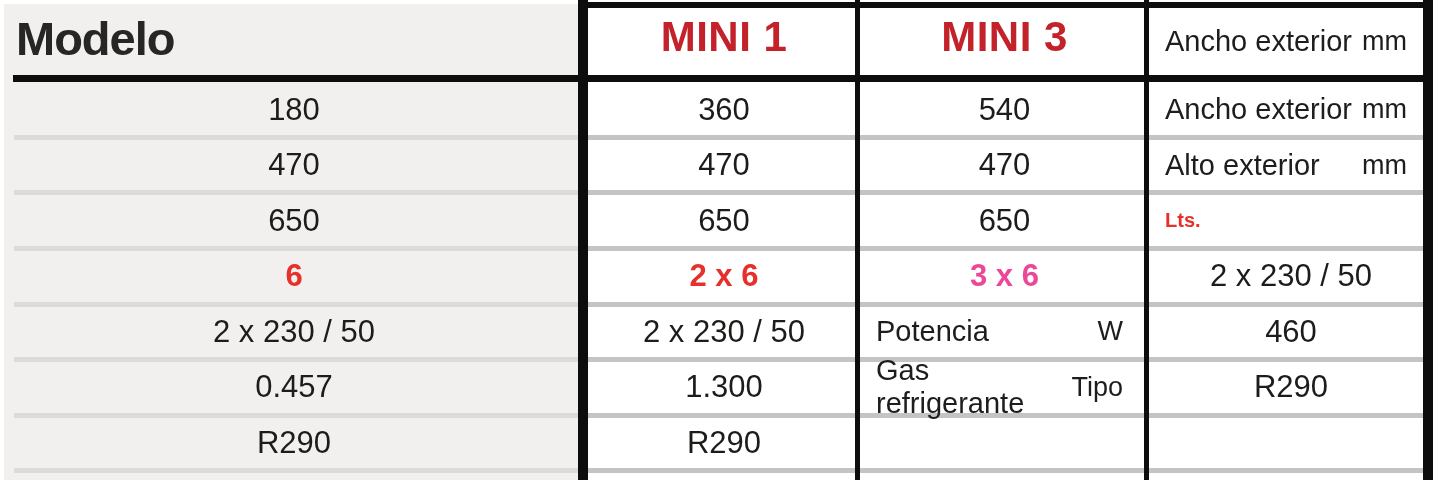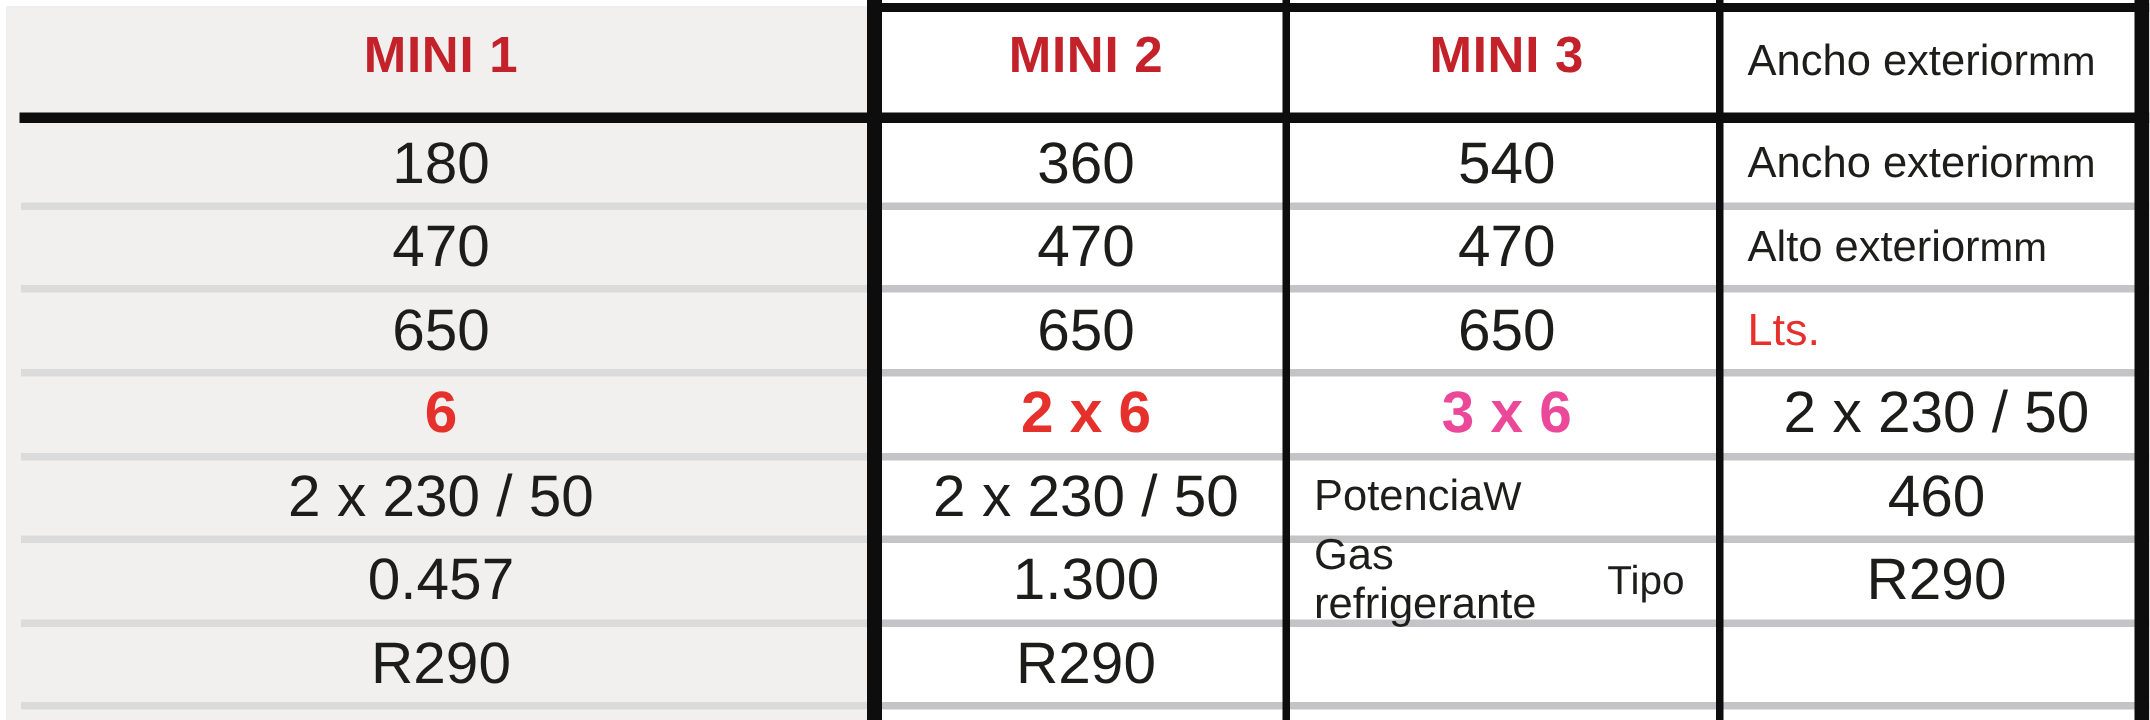--- a/index.html
+++ b/index.html
@@ -31,30 +31,30 @@
     grid-template-rows:82px repeat(7,55.5px);
   }
   .cell{display:flex;align-items:center;}
   .title-cell{padding-left:16px;}
   .title{
     font-size:47px;font-weight:bold;color:#262624;letter-spacing:-1px;
     transform:translateY(-3px);
   }
   .mini-h{
     justify-content:center;
-    font-size:34px;font-weight:bold;color:#c3222a;
+    font-size:42px;font-weight:bold;color:#c3222a;
     padding-bottom:8px;letter-spacing:0.5px;
   }
   .lab{
-    justify-content:flex-start;
+    justify-content:space-between;
     padding:0 26px 0 16px;
     font-size:29px;color:#1d1d1b;
   }
   .lab .unit{font-size:27px;color:#1d1d1b;}
-  .val{justify-content:center;font-size:39px;color:#1c1c1a;}
+  .val{justify-content:center;font-size:31px;color:#1c1c1a;}
 </style>
 </head>
 <body>
 
 <div class="stage">
 
   <div class="panel-left"></div>
 
   <div class="sep" style="top:135px">
       <span class="sep-l"></span>
@@ -87,22 +87,24 @@
 
   <div class="vline v1"></div>
   <div class="vline v2"></div>
   <div class="vline v3"></div>
   <div class="vline v4"></div>
   <div class="topline"></div>
   <div class="headline"></div>
 
   <div class="grid">
 
+    <div class="cell title-cell">
+      <span class="title">Modelo</span>
+    </div>
     <div class="cell mini-h">MINI 1</div>
-    <div class="cell mini-h">MINI 2</div>
     <div class="cell mini-h">MINI 3</div>
 
     <div class="cell lab">
       <span>Ancho exterior</span>
       <span class="unit">mm</span>
     </div>
     <div class="cell val">180</div>
     <div class="cell val">360</div>
     <div class="cell val">540</div>
 
@@ -116,21 +118,21 @@
 
     <div class="cell lab">
       <span>Alto exterior</span>
       <span class="unit">mm</span>
     </div>
     <div class="cell val">650</div>
     <div class="cell val">650</div>
     <div class="cell val">650</div>
 
     <div class="cell lab row-hl" style="display:flex">
-      <span class="unit" style="color:#e5302b;font-weight:normal;font-size:30px">Lts.</span>
+      <span class="unit" style="color:#e5302b;font-weight:bold;font-size:20px">Lts.</span>
     </div>
     <div class="cell val" style="color:#e5302b;font-weight:bold">6</div>
     <div class="cell val" style="color:#e5302b;font-weight:bold">2 x 6</div>
     <div class="cell val" style="color:#ec4899;font-weight:bold">3 x 6</div>
 
     <div class="cell val">2 x 230 / 50</div>
     <div class="cell val">2 x 230 / 50</div>
     <div class="cell val">2 x 230 / 50</div>
 
     <div class="cell lab">

